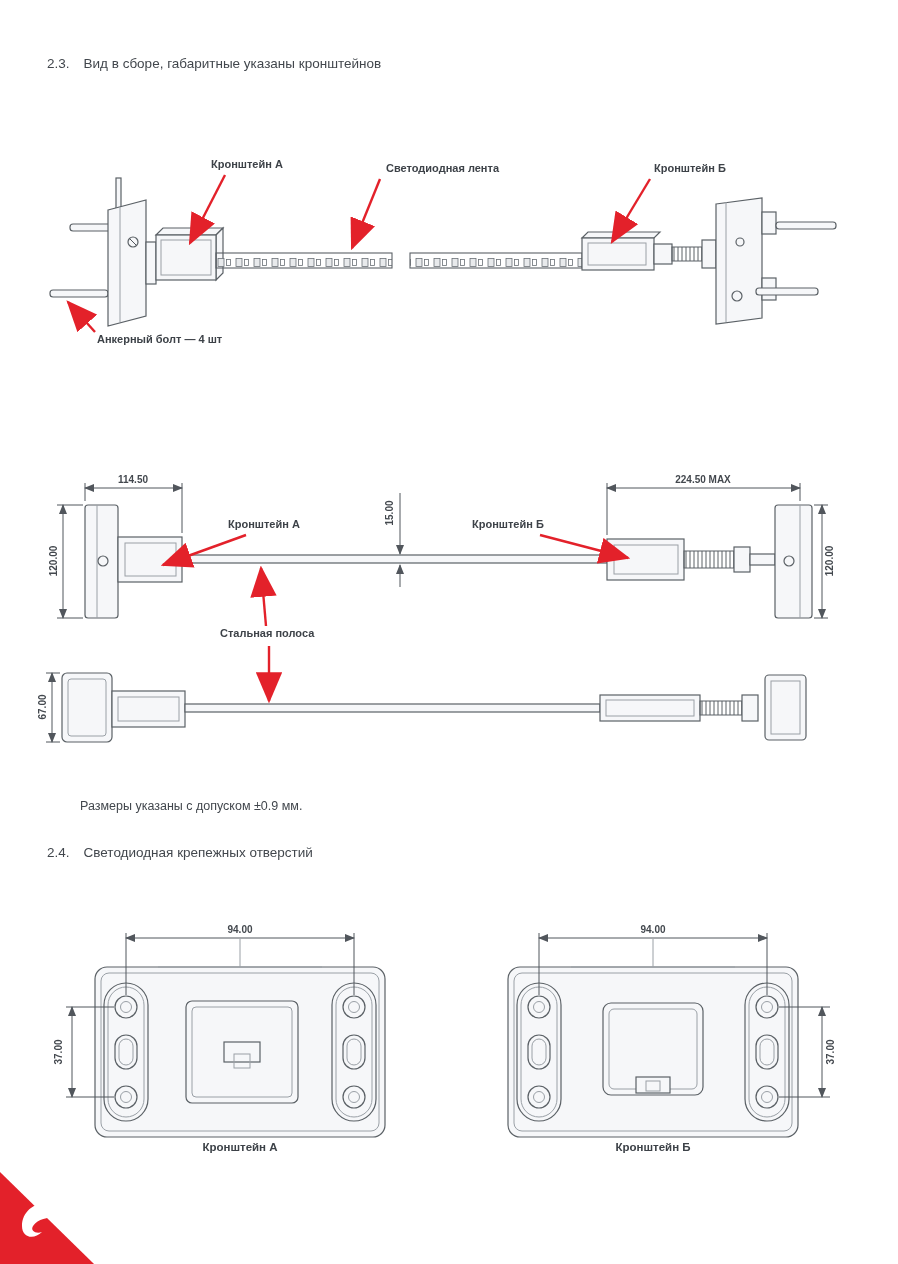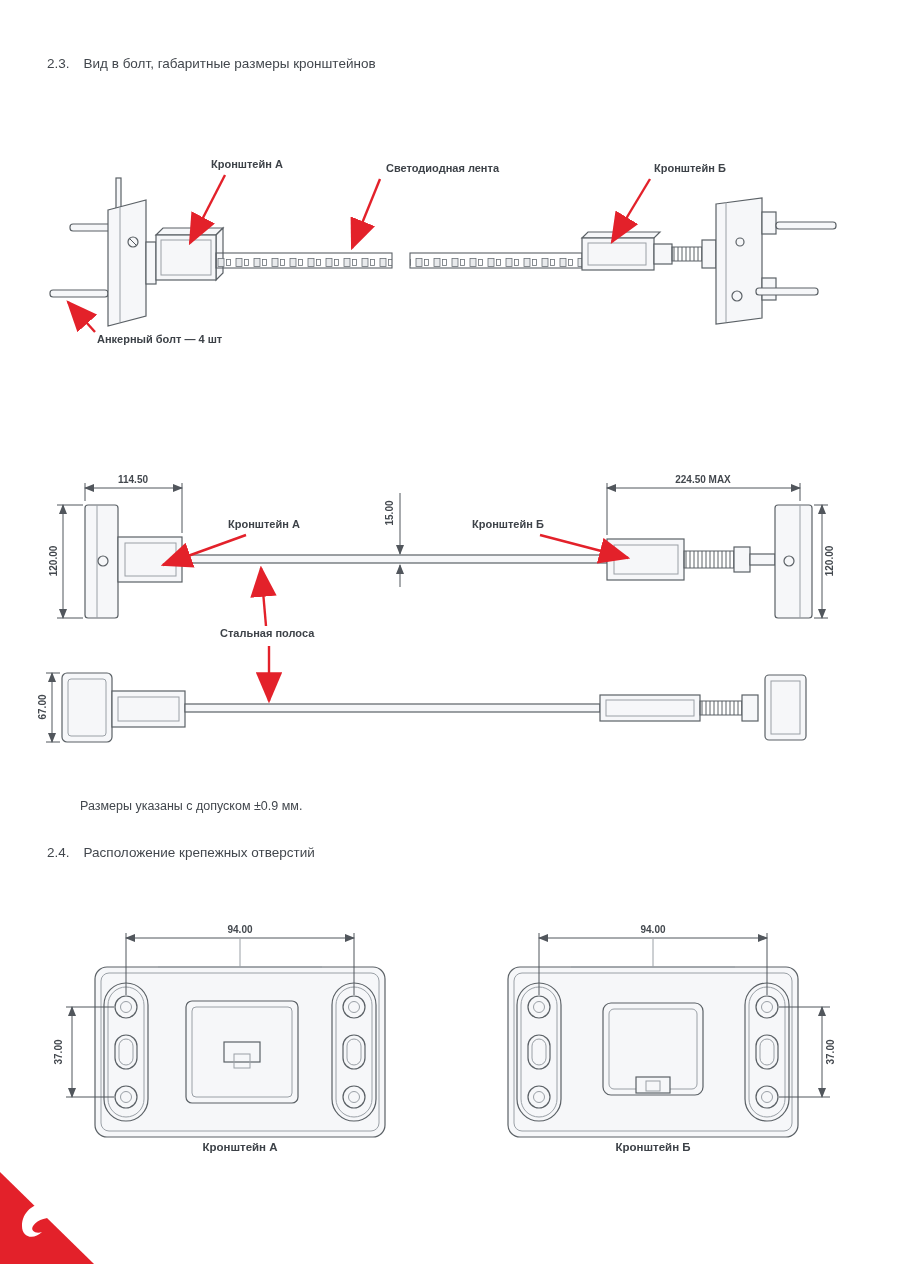--- a/index.html
+++ b/index.html
@@ -17,21 +17,21 @@
   .dimln{stroke:#51565c;stroke-width:1;fill:none;}
   .redln{stroke:#e3212a;stroke-width:2.4;fill:none;}
 </style>
 </head>
 <body>
 
 <div class="page">
 
   <div class="sec-head" style="top:56px;left:47px;">
     <span>2.3.</span>
-    <span>Вид в болт, габаритные размеры кронштейнов</span>
+    <span>Вид в сборе, габаритные указаны кронштейнов</span>
   </div>
 
   <svg style="top:120px;" width="898" height="260" viewBox="0 0 898 260">
     <defs>
       <marker id="ra1" markerWidth="13" markerHeight="11" refX="12" refY="5.5" orient="auto">
         <path d="M0,0 L13,5.5 L0,11 Z" fill="#e3212a"></path>
       </marker>
       <pattern id="led" width="18" height="15" patternUnits="userSpaceOnUse">
         <rect x="2" y="3.5" width="6" height="8" fill="#e8eaec" stroke="#6a7076" stroke-width="0.8"></rect>
         <rect x="10.5" y="4.5" width="4" height="6" fill="#ffffff" stroke="#6a7076" stroke-width="0.8"></rect>
@@ -182,21 +182,21 @@
       <line class="dimln" x1="60" y1="287" x2="46" y2="287"></line>
       <line class="dimln" x1="52" y1="218" x2="52" y2="287" marker-start="url(#da2)" marker-end="url(#da2)"></line>
       <text class="dim" x="46" y="252" text-anchor="middle" transform="rotate(-90 46 252)">67.00</text>
     </g>
   </svg>
 
   <div class="note" style="top:799px;left:80px;">Размеры указаны с допуском ±0.9 мм.</div>
 
   <div class="sec-head" style="top:845px;left:47px;text-align:right;">
     <span>2.4.</span>
-    <span>Расположение крепежных отверстий</span>
+    <span>Светодиодная крепежных отверстий</span>
   </div>
 
   <svg style="top:915px;" width="898" height="250" viewBox="0 0 898 250">
     <defs>
       <marker id="da3" markerWidth="10" markerHeight="8" refX="9" refY="4" orient="auto-start-reverse">
         <path d="M0,0 L10,4 L0,8 Z" fill="#51565c"></path>
       </marker>
     </defs>
 
     <g>

